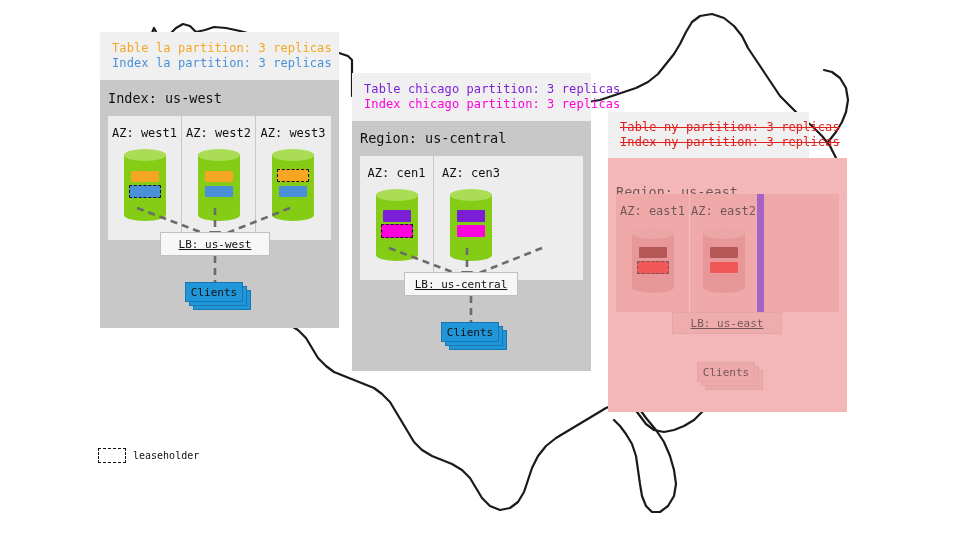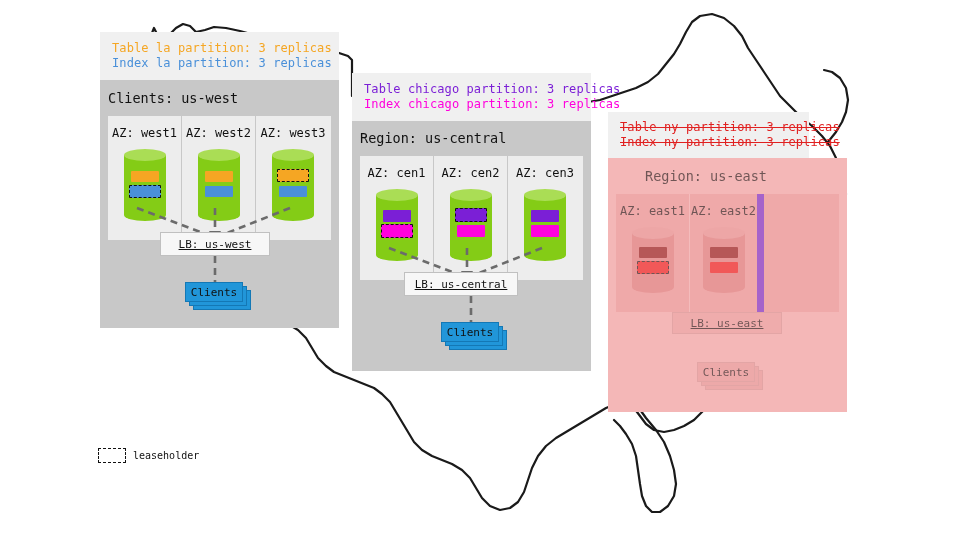--- a/index.html
+++ b/index.html
@@ -115,21 +115,21 @@
          L840,78 L832,72 L824,70"></path>
   </svg>
 
   <div class="note-box" style="left:100px;top:32px;width:239px;height:48px;">
     <div style="height:9px;"></div>
     <div class="note-line" style="color:#f5a623;">Table la partition: 3 replicas</div>
     <div class="note-line" style="color:#4a90d9;">Index la partition: 3 replicas</div>
   </div>
 
   <div class="region-panel" style="left:100px;top:80px;width:239px;height:248px;background:#c8c8c8;"></div>
-  <div class="region-title" style="left:108px;top:90px;">Clients: us-west</div>
+  <div class="region-title" style="left:108px;top:90px;">Index: us-west</div>
 
   <div class="az-wrap" style="left:108px;top:116px;width:223px;height:124px;background:#ededed;">
     <div class="az-cell" style="width:74px;border-right:1px solid #c8c8c8;">
       <div class="az-label">AZ: west1</div>
       <div class="cyl" style="width:42px;height:72px;">
         <div class="cyl-bot" style="background:#84cc16;"></div>
         <div class="cyl-body" style="background:#84cc16;"></div>
         <div class="cyl-top" style="background:#aadd55;"></div>
         <div class="bar" style="left:7px;top:22px;width:28px;height:11px;background:#f5a623;"></div>
         <div class="bar lease" style="left:5px;top:36px;width:32px;height:13px;background:#4a90d9;"></div>
@@ -187,30 +187,20 @@
     <div class="az-cell" style="width:74px;border-right:1px solid #c8c8c8;">
       <div class="az-label">AZ: cen1</div>
       <div class="cyl" style="width:42px;height:72px;">
         <div class="cyl-bot" style="background:#84cc16;"></div>
         <div class="cyl-body" style="background:#84cc16;"></div>
         <div class="cyl-top" style="background:#aadd55;"></div>
         <div class="bar" style="left:7px;top:21px;width:28px;height:12px;background:#7b1fd6;"></div>
         <div class="bar lease" style="left:5px;top:35px;width:32px;height:14px;background:#ff00dd;"></div>
       </div>
     </div>
-    <div class="az-cell" style="width:74px;border-right:1px solid #c8c8c8;">
-      <div class="az-label">AZ: cen2</div>
-      <div class="cyl" style="width:42px;height:72px;">
-        <div class="cyl-bot" style="background:#84cc16;"></div>
-        <div class="cyl-body" style="background:#84cc16;"></div>
-        <div class="cyl-top" style="background:#aadd55;"></div>
-        <div class="bar lease" style="left:5px;top:19px;width:32px;height:14px;background:#7b1fd6;"></div>
-        <div class="bar" style="left:7px;top:36px;width:28px;height:12px;background:#ff00dd;"></div>
-      </div>
-    </div>
     <div class="az-cell" style="width:74px;">
       <div class="az-label">AZ: cen3</div>
       <div class="cyl" style="width:42px;height:72px;">
         <div class="cyl-bot" style="background:#84cc16;"></div>
         <div class="cyl-body" style="background:#84cc16;"></div>
         <div class="cyl-top" style="background:#aadd55;"></div>
         <div class="bar" style="left:7px;top:21px;width:28px;height:12px;background:#7b1fd6;"></div>
         <div class="bar" style="left:7px;top:36px;width:28px;height:12px;background:#ff00dd;"></div>
       </div>
     </div>
@@ -233,21 +223,21 @@
     <div class="clients-box" style="width:58px;height:20px;background:#2196d9;border:1px solid #1478b5;">Clients</div>
   </div>
 
   <div class="note-box" style="left:608px;top:112px;width:201px;height:46px;">
     <div style="height:8px;"></div>
     <div class="note-line strike" style="color:#e02020;">Table ny partition: 3 replicas</div>
     <div class="note-line strike" style="color:#e02020;">Index ny partition: 3 replicas</div>
   </div>
 
   <div class="region-panel" style="left:608px;top:158px;width:239px;height:254px;background:#f4b8b8;"></div>
-  <div class="region-title" style="left:616px;top:168px;margin-left:29px;">Region: us-east</div>
+  <div class="region-title" style="left:616px;top:184px;">Region: us-east</div>
 
   <div class="az-wrap" style="left:616px;top:194px;width:223px;height:118px;background:#eda0a0;">
     <div class="az-cell" style="width:74px;border-right:1px solid #f4c2c2;">
       <div class="az-label">AZ: east1</div>
       <div class="cyl" style="width:42px;height:66px;">
         <div class="cyl-bot" style="background:#de8282;"></div>
         <div class="cyl-body" style="background:#de8282;"></div>
         <div class="cyl-top" style="background:#e89c9c;"></div>
         <div class="bar" style="left:7px;top:20px;width:28px;height:11px;background:#8b1414;"></div>
         <div class="bar lease" style="left:5px;top:34px;width:32px;height:13px;background:#f01515;"></div>

